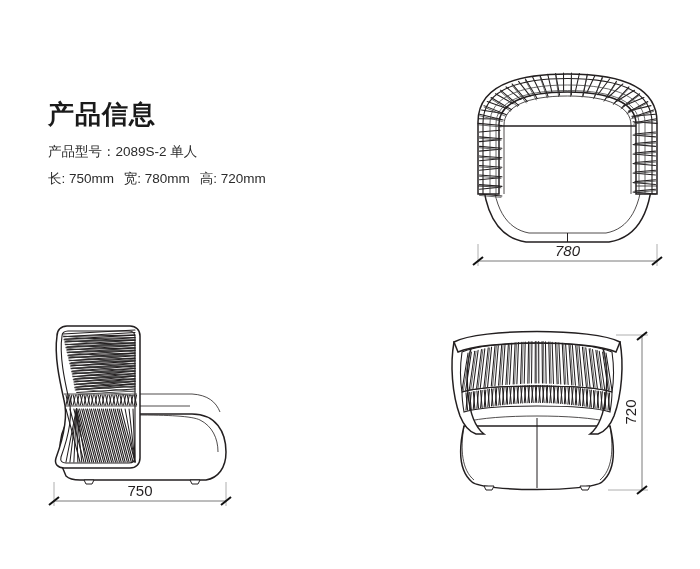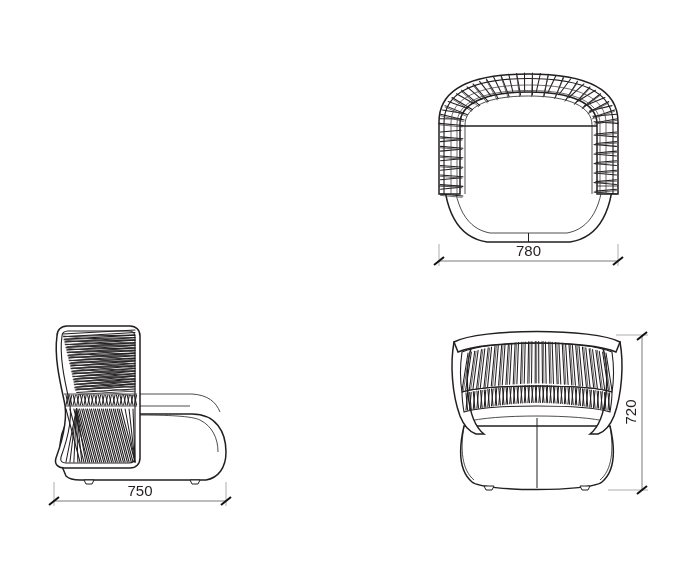--- a/index.html
+++ b/index.html
@@ -46,21 +46,21 @@
   }
   .info-line .sep {
     display: inline-block;
     width: 6px;
   }
 
   
   .view {
     position: absolute;
   }
-  #view-top    { left: 421px; top: 66px;  width: 215px; height: 210px; }
+  #view-top    { left: 460px; top: 66px;  width: 215px; height: 210px; font-style: italic; }
   #view-side   { left: 40px;  top: 316px; width: 215px; height: 200px; }
   #view-front  { left: 440px; top: 322px; width: 230px; height: 200px; }
 
   .view svg { display: block; overflow: visible; }
 
   
   .outline    { fill: #ffffff; stroke: #231f20; stroke-width: 1.5; }
   .outline-in { fill: none;    stroke: #231f20; stroke-width: 1.1; }
   .thin       { fill: none;    stroke: #231f20; stroke-width: 0.8; }
   .weave      { fill: none;    stroke: #231f20; stroke-width: 1.05; stroke-linecap: round; }
@@ -73,20 +73,36 @@
   .dim-ext    { stroke: #9a9a9a; stroke-width: 0.8; fill: none; }
   .dim-tick   { stroke: #111111; stroke-width: 2.1; stroke-linecap: butt; }
   .dim-text   { font-family: "Liberation Sans", "DejaVu Sans", sans-serif;
                 font-size: 15px; fill: #231f20; }
 </style>
 </head>
 <body>
 
 <div id="page-root">
 
+  <div class="info-block">
+    <h1 class="info-title">产品信息</h1>
+
+    <p class="info-line">
+      <span>产品型号：</span><span>2089S-2 单人</span>
+    </p>
+
+    <p class="info-line">
+      <span>长:</span>
+      <span>750mm</span><span class="sep"></span>
+      <span>宽:</span>
+      <span>780mm</span><span class="sep"></span>
+      <span>高:</span>
+      <span>720mm</span>
+    </p>
+  </div>
 
   <div class="view" id="view-top">
     <svg width="215" height="210" viewBox="0 0 215 210">
 
       <path class="outline" d="M 22,96
                C 22,150 40,172 66,176
                L 149,176
                C 175,172 193,150 193,96
                L 193,60 L 22,60 Z"></path>
 

